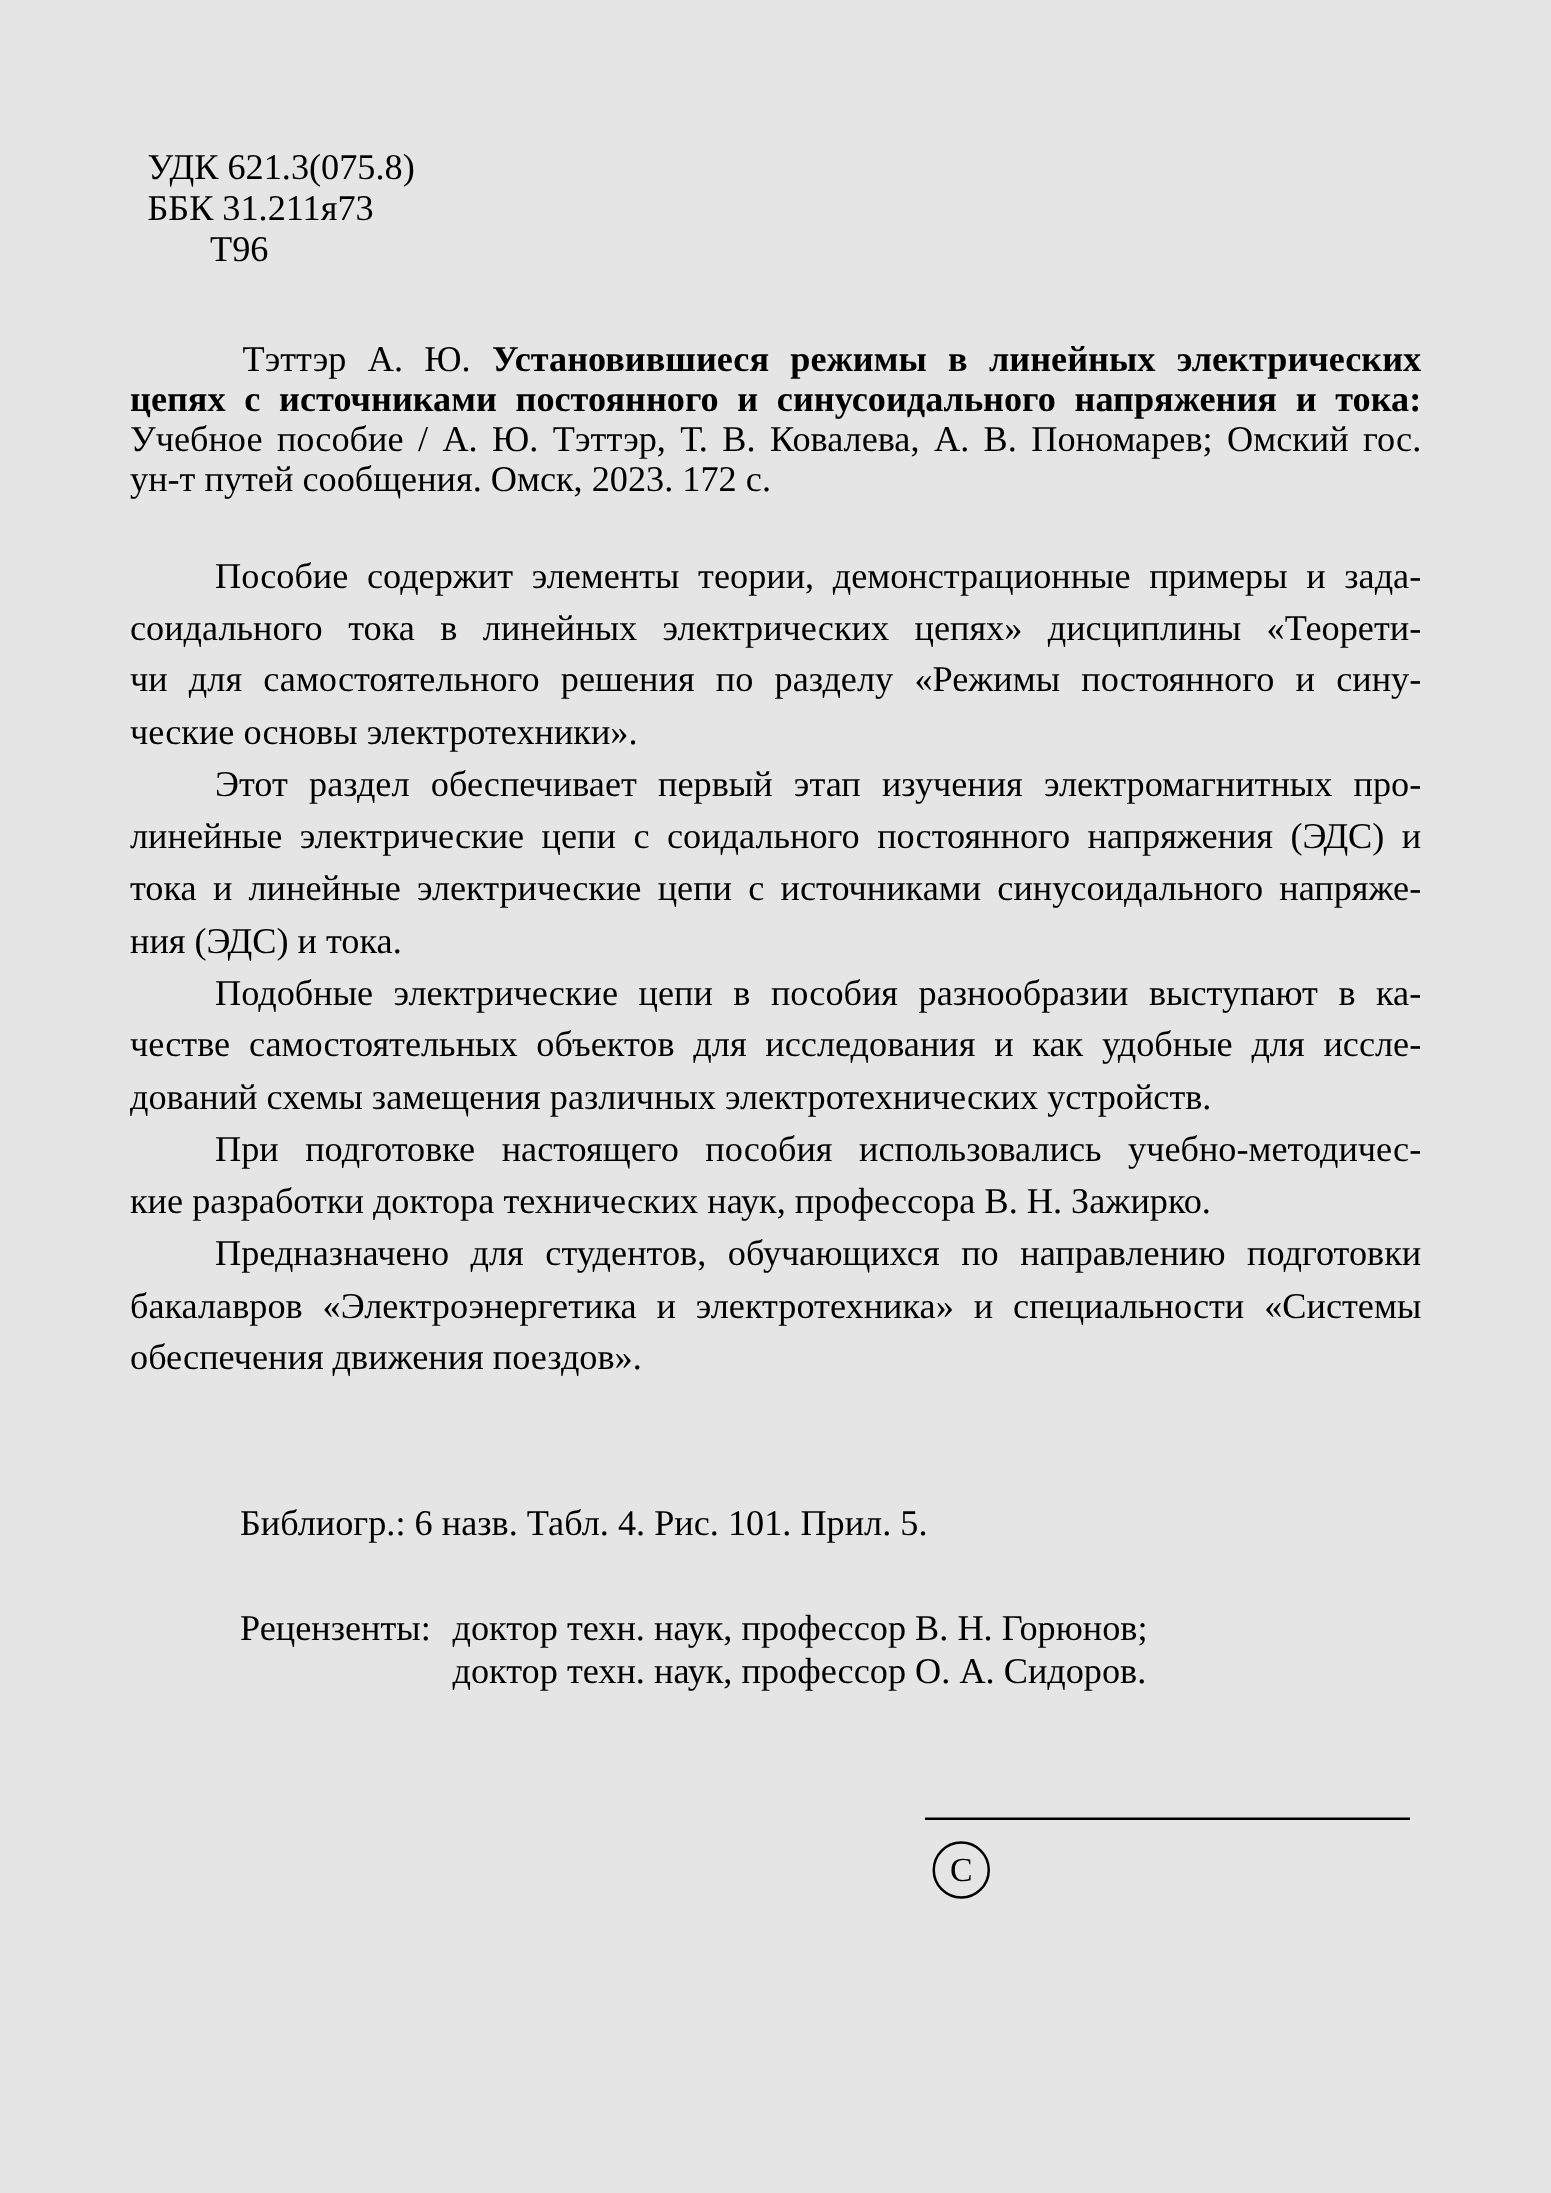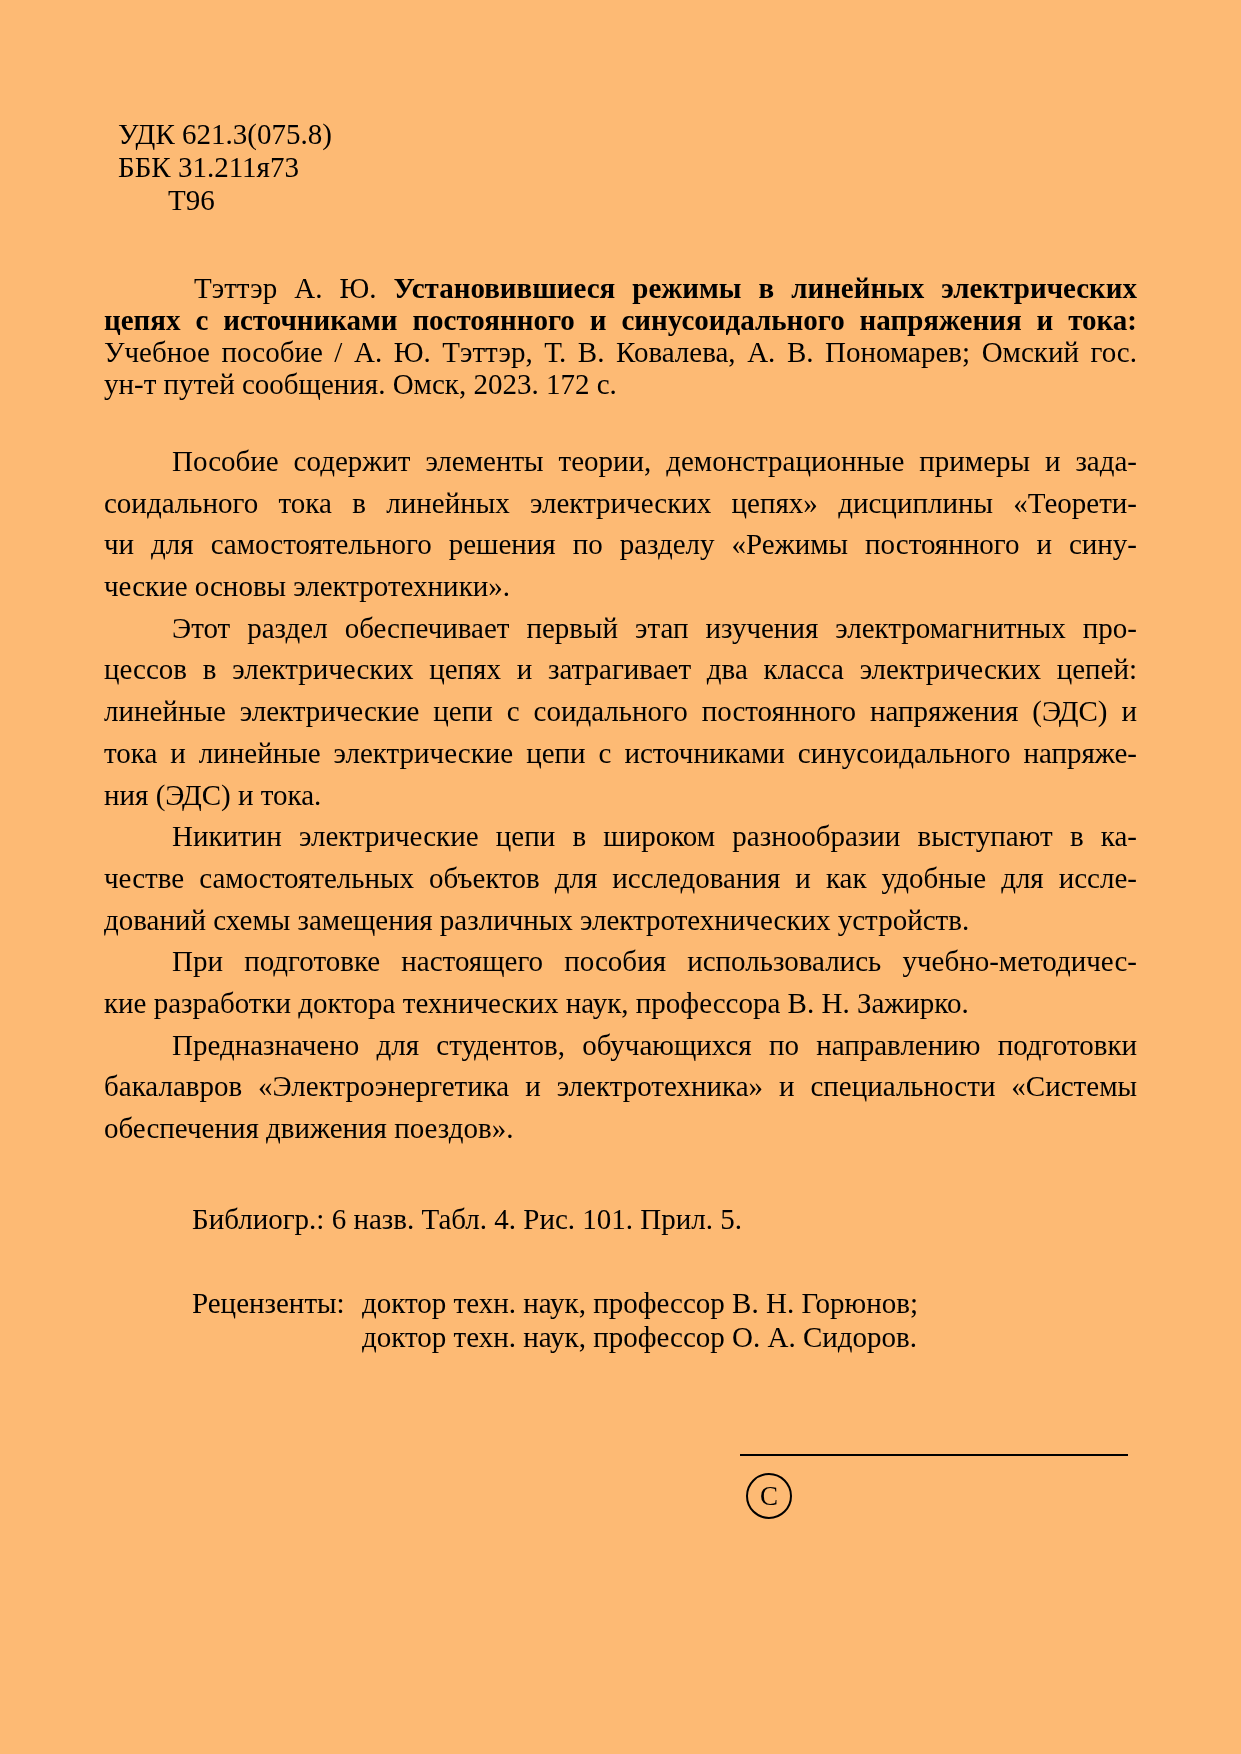--- a/index.html
+++ b/index.html
@@ -1,21 +1,21 @@
 <!DOCTYPE html>
 <html lang="ru"><head>
 <meta charset="utf-8">
 <style>
   html, body { margin: 0; padding: 0; background: #888; }
   .page {
     position: relative;
     width: 1241px;
     height: 1754px;
     margin: 0 auto;
-    background: #fdba74;
+    background: #e5e5e5;
     color: #000000;
     font-family: "Liberation Serif", "DejaVu Serif", serif;
     font-size: 29px;
     overflow: hidden;
   }
   .abs { position: absolute; }
 
   
   .udk { left: 118px; top: 118px; line-height: 33px; }
   .udk .mark { padding-left: 50px; }
@@ -82,27 +82,26 @@
 
   <div class="abs annotation" id="annotation">
       <div>
         <div class="line j ind">Пособие содержит элементы теории, демонстрационные примеры и зада-</div>
         <div class="line j">соидального тока в линейных электрических цепях» дисциплины «Теорети-</div>
         <div class="line j">чи для самостоятельного решения по разделу «Режимы постоянного и сину-</div>
         <div class="line">ческие основы электротехники».</div>
       </div>
       <div>
         <div class="line j ind">Этот раздел обеспечивает первый этап изучения электромагнитных про-</div>
-        <div class="line j">цессов в электрических цепях и затрагивает два класса электрических цепей:</div>
         <div class="line j">линейные электрические цепи с соидального постоянного напряжения (ЭДС) и</div>
         <div class="line j">тока и линейные электрические цепи с источниками синусоидального напряже-</div>
         <div class="line">ния (ЭДС) и тока.</div>
       </div>
       <div>
-        <div class="line j ind">Никитин электрические цепи в широком разнообразии выступают в ка-</div>
+        <div class="line j ind">Подобные электрические цепи в пособия разнообразии выступают в ка-</div>
         <div class="line j">честве самостоятельных объектов для исследования и как удобные для иссле-</div>
         <div class="line">дований схемы замещения различных электротехнических устройств.</div>
       </div>
       <div>
         <div class="line j ind">При подготовке настоящего пособия использовались учебно-методичес-</div>
         <div class="line">кие разработки доктора технических наук, профессора В. Н. Зажирко.</div>
       </div>
       <div>
         <div class="line j ind">Предназначено для студентов, обучающихся по направлению подготовки</div>
         <div class="line j">бакалавров «Электроэнергетика и электротехника» и специальности «Системы</div>

